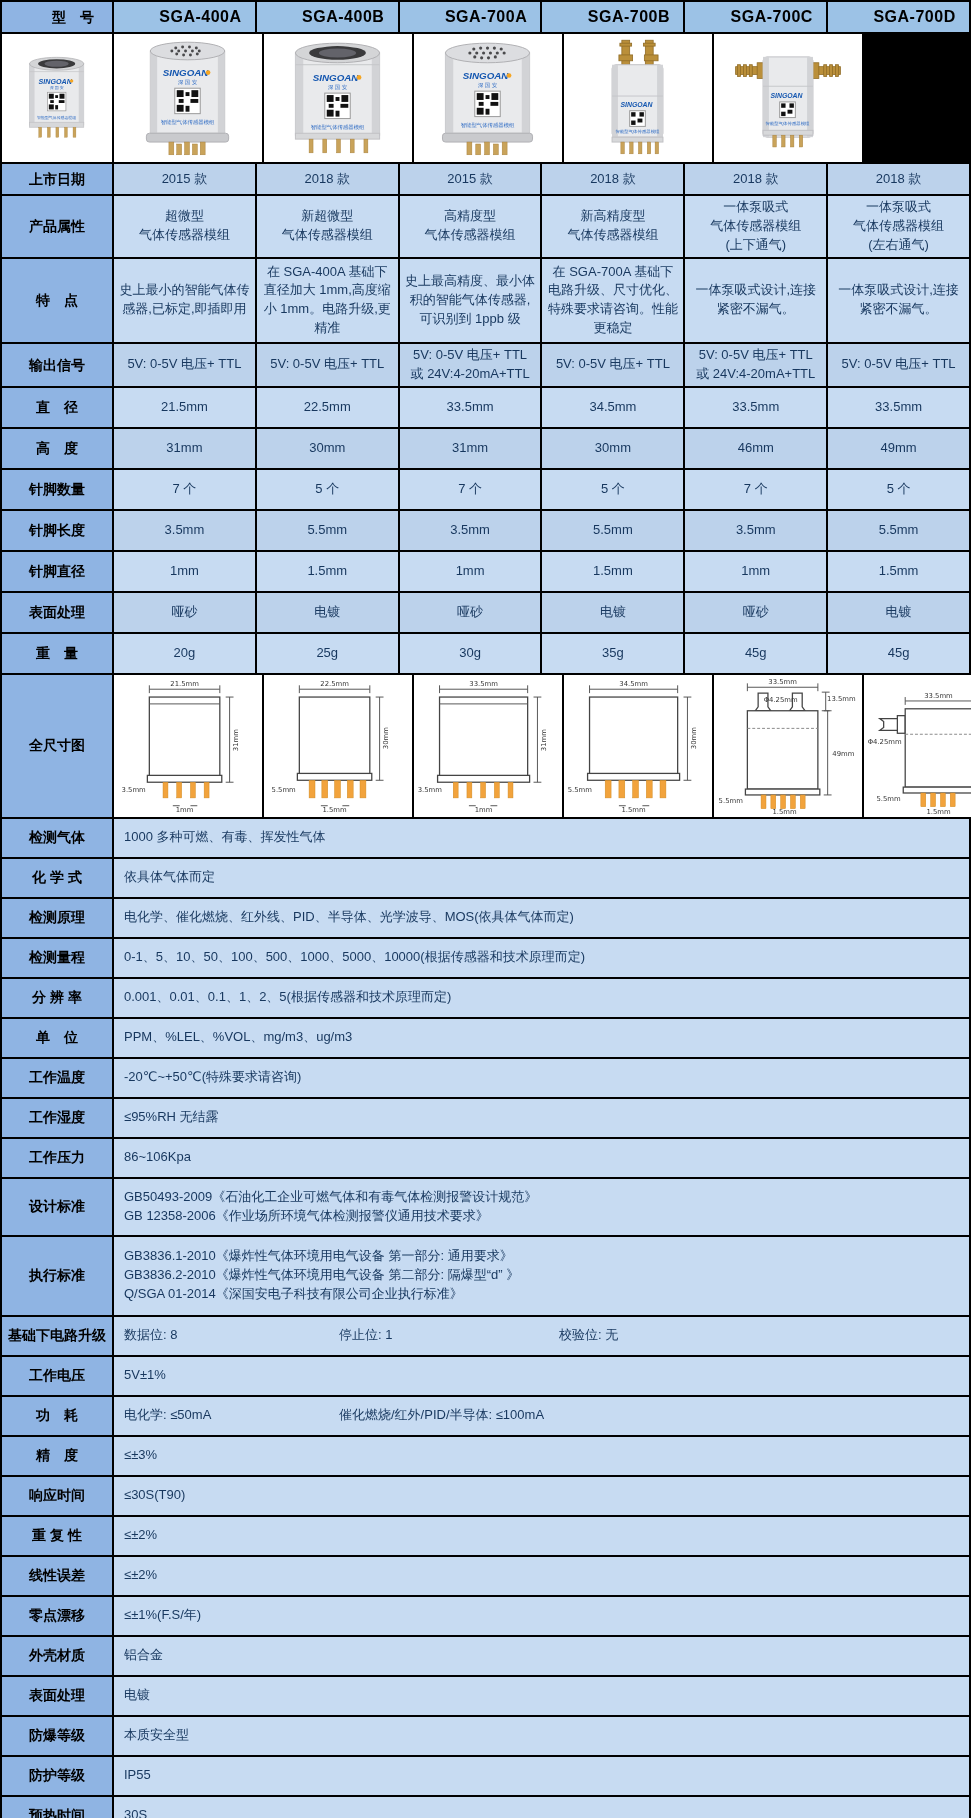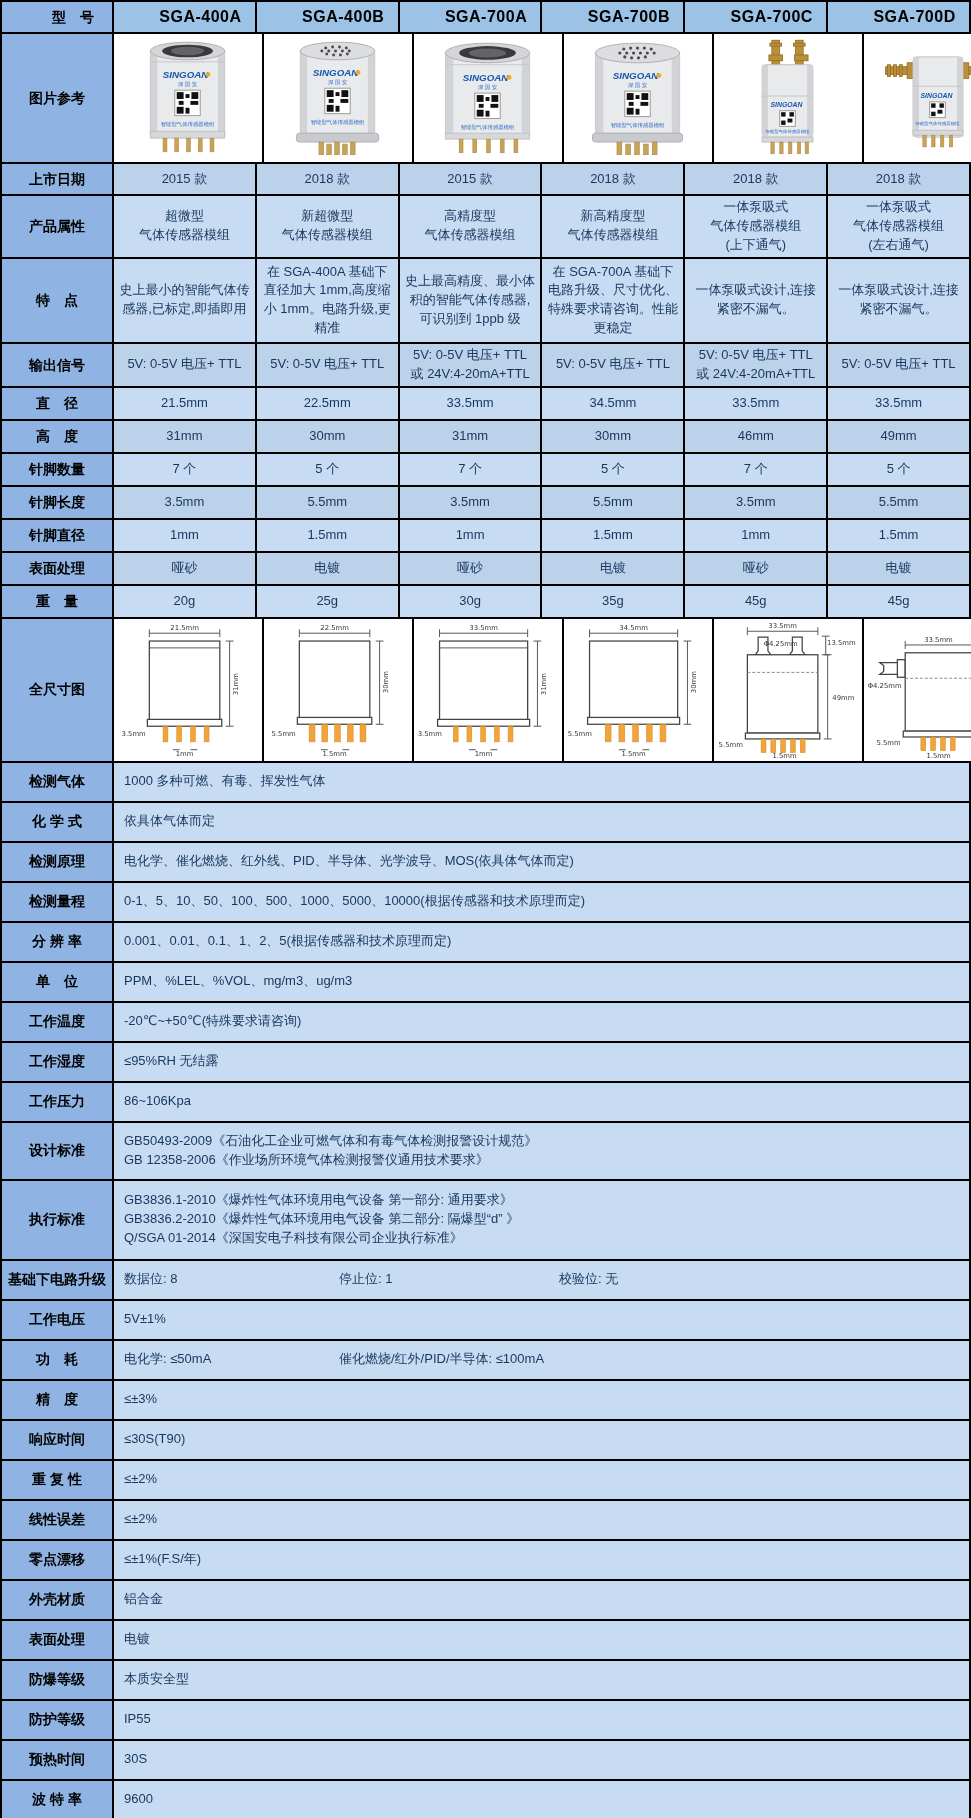--- a/index.html
+++ b/index.html
@@ -11,21 +11,21 @@
      color:#17375E;font-size:13px;text-align:center;white-space:pre-line;
      padding:2px 4px;box-sizing:border-box;line-height:1.45;}
   .r.alt .c{background:#BCD2EB;}
   .lb{background:#8FB4E3 !important;color:#000;font-weight:bold;font-size:14px;white-space:pre;}
   .mdl{background:#9CC2E6 !important;color:#000;font-weight:bold;font-size:16px;letter-spacing:.5px;}
   .white{background:#fff !important;align-items:center;}
   .full .val{justify-content:flex-start;text-align:left;padding-left:10px;}
   
   .h-model .c{height:30px;padding-left:36px;} .h-photo .c{height:128px;} .h-launch .c{height:30px;}
   .h-attr .c{min-height:54px;} .h-feat .c{min-height:74px;padding:4px 5px;}
-  .h-out .c{min-height:40px;} .h-spec .c{height:31px;} .h-size .c{height:142px;}
+  .h-out .c{min-height:40px;} .h-spec .c{height:39px;} .h-size .c{height:142px;}
   .h-one .c{height:38px;} .h-two .c{min-height:56px;} .h-three .c{min-height:78px;}
   .parts{display:flex;width:100%;}
   .parts span{display:block;text-align:left;}
   .parts .p0{width:215px;} .parts .p1{width:220px;}
   svg{display:block;}
   .dtx{font-size:7px;fill:#333;font-family:"DejaVu Sans",sans-serif;}
   .dln{stroke:#555;stroke-width:1;fill:none;}
   .bod{stroke:#444;stroke-width:1.3;fill:#fff;}
   .pin{fill:#F2A33C;stroke:#D18A20;stroke-width:.5;}
   .gpin{fill:#C9A35A;stroke:#A8813C;stroke-width:.5;}
@@ -45,21 +45,20 @@
     <div class="c lb">型　号</div>
     <div class="c mdl">SGA-400A</div>
     <div class="c mdl">SGA-400B</div>
     <div class="c mdl">SGA-700A</div>
     <div class="c mdl">SGA-700B</div>
     <div class="c mdl">SGA-700C</div>
     <div class="c mdl">SGA-700D</div>
   </div>
 
   <div class="r h-photo">
-    <div class="c lb">图片参考</div>
     <div class="c white">
       <svg width="140" height="126" viewBox="0 0 143 128">
         <rect x="33" y="16" width="76" height="86" fill="#E9EAEC" stroke="#C0C0C4"></rect>
         <rect x="33" y="16" width="7" height="86" fill="#D2D3D6"></rect>
             <rect x="102" y="16" width="7" height="86" fill="#D2D3D6"></rect>
         <ellipse cx="71" cy="16" rx="38" ry="9" fill="#D4D5D7" stroke="#AFAFB2"></ellipse>
         <ellipse cx="71" cy="16" rx="26" ry="6.5" fill="#3A3A3C"></ellipse>
             <ellipse cx="71" cy="16" rx="17" ry="4.3" fill="#63636a"></ellipse>
         <line x1="33" y1="27" x2="109" y2="27" stroke="#C6C7CA"></line>
         <text x="69" y="44" text-anchor="middle" class="logo">SINGOAN</text>

